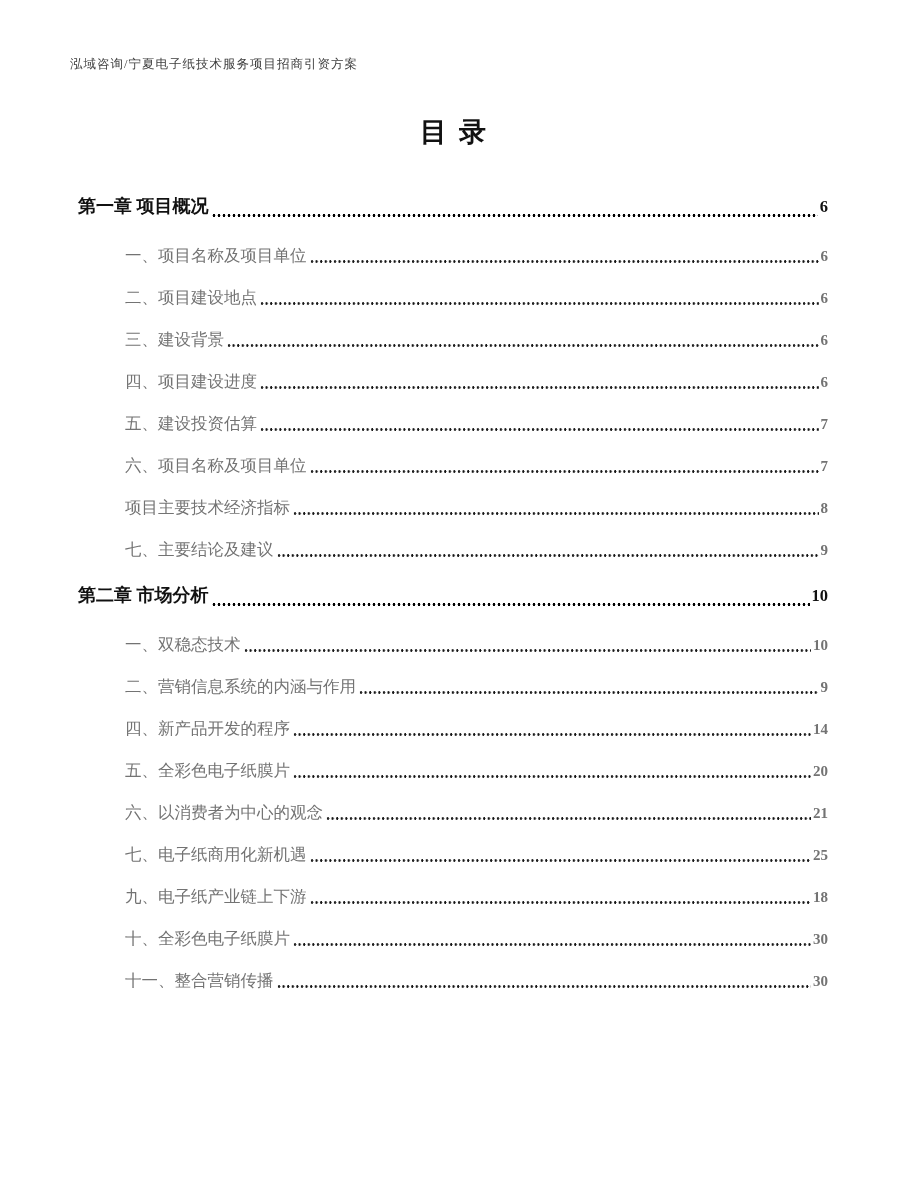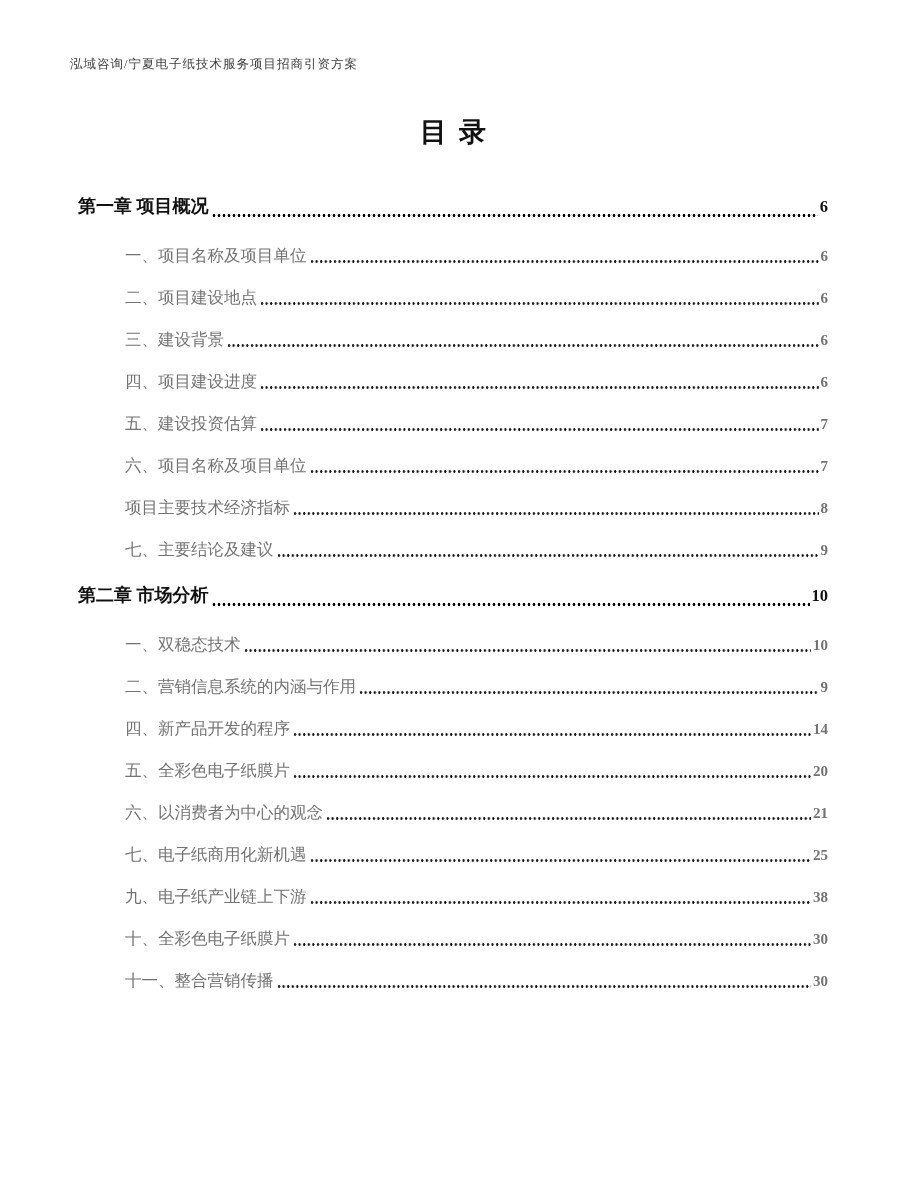--- a/index.html
+++ b/index.html
@@ -180,21 +180,21 @@
       <span class="toc-page">21</span>
     </div>
     <div class="toc-row item">
       <span class="toc-label">七、电子纸商用化新机遇</span>
       <span class="leader"></span>
       <span class="toc-page">25</span>
     </div>
     <div class="toc-row item">
       <span class="toc-label">九、电子纸产业链上下游</span>
       <span class="leader"></span>
-      <span class="toc-page">38</span>
+      <span class="toc-page">18</span>
     </div>
     <div class="toc-row item">
       <span class="toc-label">十、全彩色电子纸膜片</span>
       <span class="leader"></span>
       <span class="toc-page">30</span>
     </div>
     <div class="toc-row item">
       <span class="toc-label">十一、整合营销传播</span>
       <span class="leader"></span>
       <span class="toc-page">30</span>

